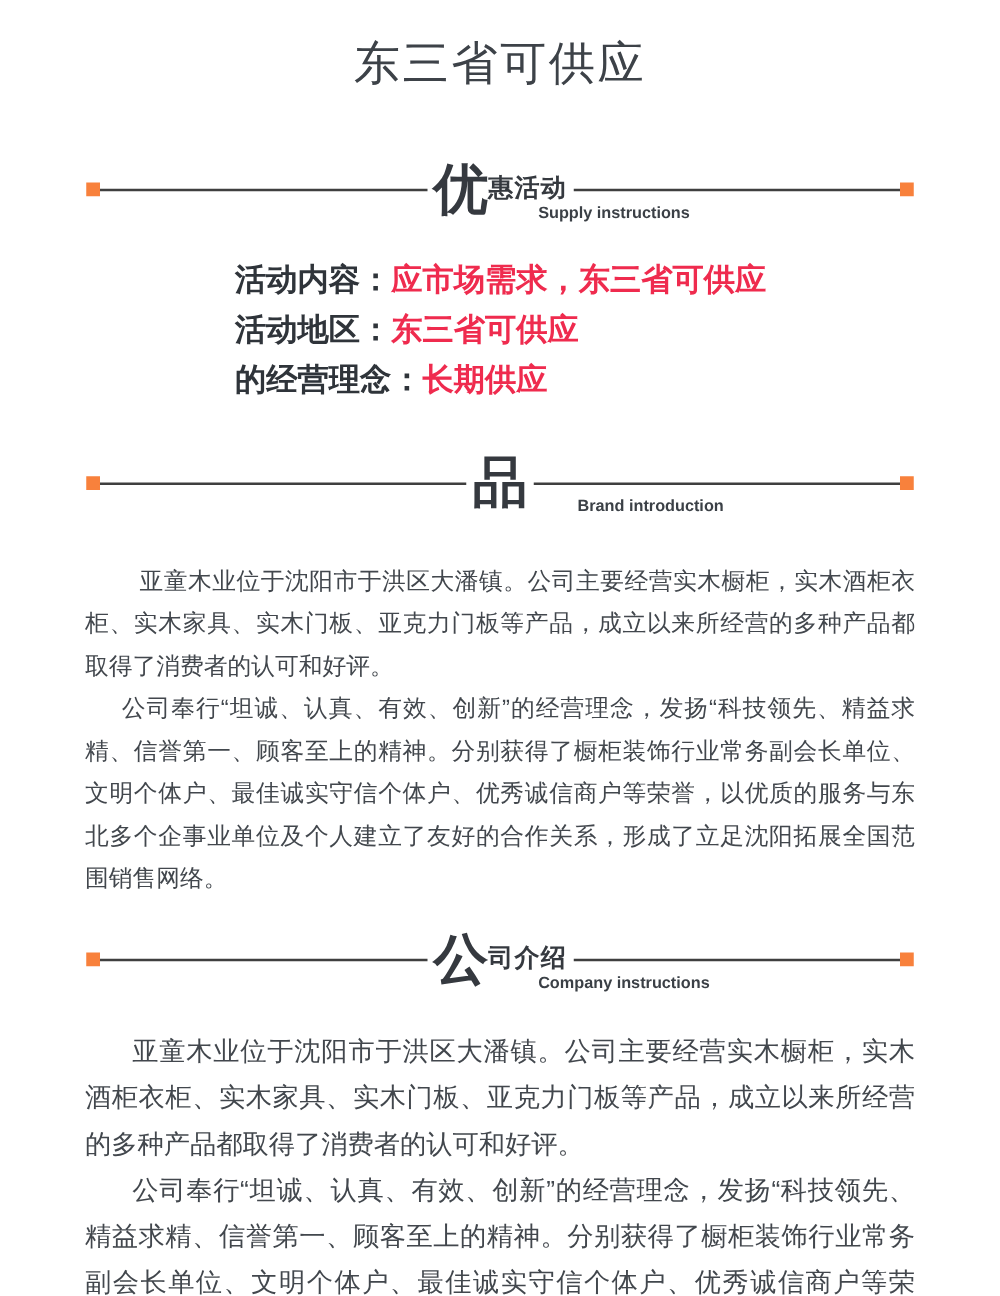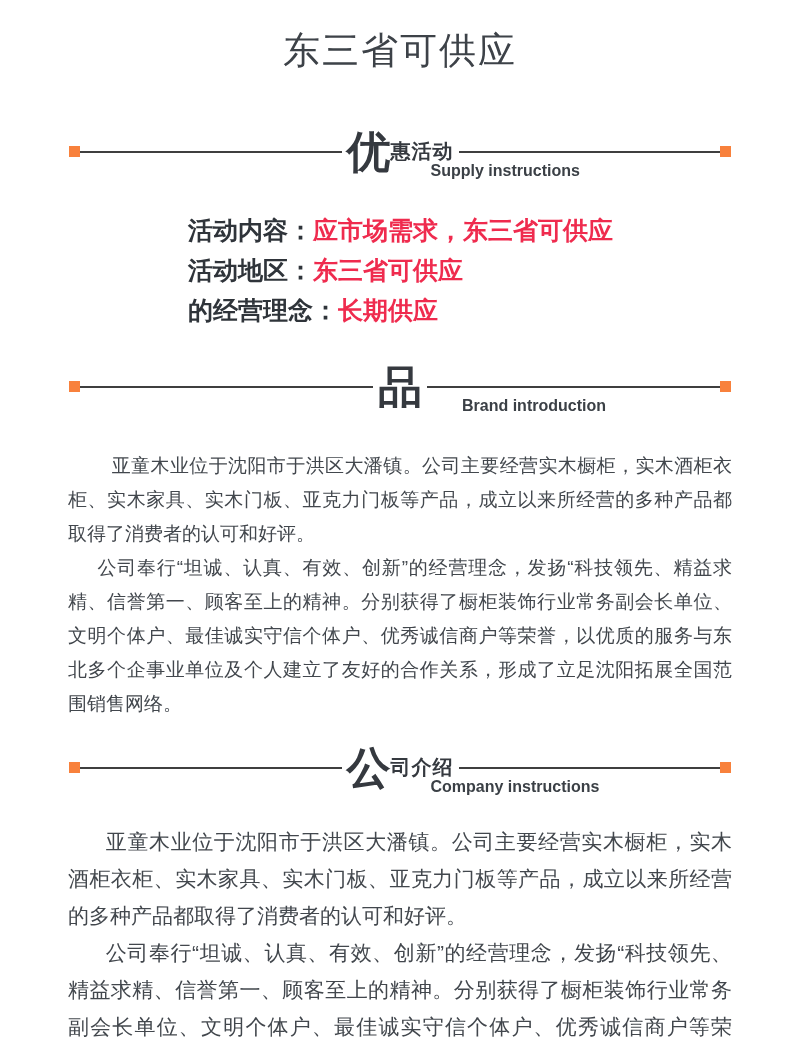--- a/index.html
+++ b/index.html
@@ -30,26 +30,26 @@
   .sec-header.h1{margin-top:53px;}
   .sec-header.h2{margin-top:37px;}
   .sec-header.h3{margin-top:24px;}
   .sq{width:11px;height:11px;background:var(--accent-orange);margin-top:17px;flex:0 0 auto;}
   .rule{flex:1 1 auto;height:2px;background:var(--divider);margin-top:22px;}
   .hdr-text{position:relative;display:flex;padding:0 5px;height:48px;flex:0 0 auto;}
   .hdr-big{font-size:44px;line-height:46px;font-weight:bold;color:var(--heading);}
   .hdr-rest{font-size:20px;line-height:40px;font-weight:bold;color:var(--heading);margin-top:2px;letter-spacing:1px;}
   .hdr-sub{
     position:absolute;left:49px;top:33px;white-space:nowrap;
-    font-size:16px;font-weight:bold;color:#3b4046;padding-left:40px;
+    font-size:13px;font-weight:bold;color:#3b4046;padding-left:40px;
   }
 
   
   .promo-list{margin:30px 0 0 188px;}
-  .promo-row{height:40px;display:flex;align-items:flex-end;font-size:25px;font-weight:bold;}
+  .promo-row{height:40px;display:flex;align-items:flex-start;font-size:25px;font-weight:bold;}
   .plabel{color:#2f343a;}
   .pvalue{color:var(--accent-red);}
 
   
   .para-block{width:664px;margin:16px auto;text-align:justify;color:var(--body);}
   .brand-block{margin-top:37px;font-size:19px;line-height:34px;}
   .company-block{margin-top:30px;font-size:21px;line-height:37px;}
   .para{margin:0;}
   .indent-lg{text-indent:2.3em;}
   .indent-md{text-indent:1.55em;}

